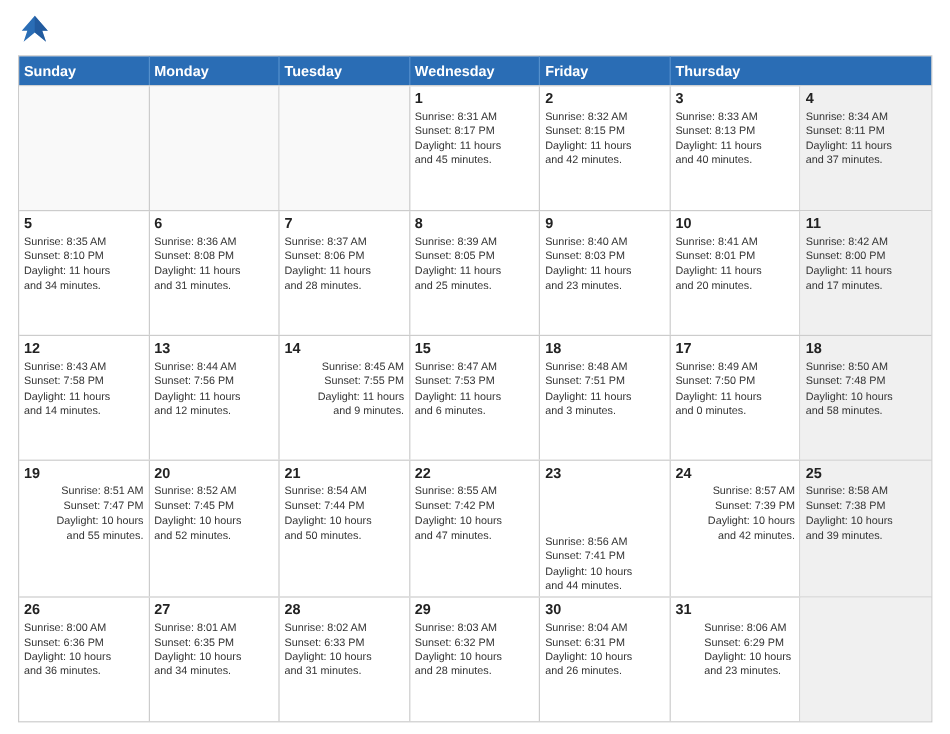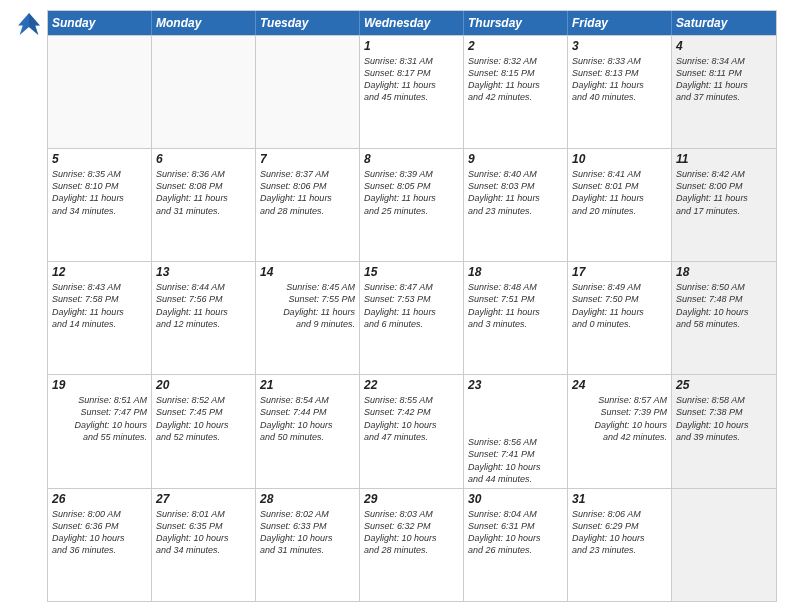--- a/index.html
+++ b/index.html
@@ -8,22 +8,21 @@
       background: #fff;
       width: 792px;
       height: 612px;
       overflow: hidden;
     }
     .page {
       width: 792px;
       height: 612px;
       padding: 10px 15px;
       display: flex;
-      flex-direction: row;
-      font-style: italic;
+      flex-direction: column;
     }
     .header {
       display: flex;
       justify-content: space-between;
       align-items: flex-start;
       margin-bottom: 8px;
     }
     .logo {
       display: flex;
       align-items: center;
@@ -129,23 +128,22 @@
       <h2></h2>
     </div>
   </div>
 
   <div class="calendar">
     <div class="cal-header-row">
     <div class="cal-header-cell">Sunday</div>
         <div class="cal-header-cell">Monday</div>
         <div class="cal-header-cell">Tuesday</div>
         <div class="cal-header-cell">Wednesday</div>
+        <div class="cal-header-cell">Friday</div>
         <div class="cal-header-cell">Thursday</div>
-        <div class="cal-header-cell">Friday</div>
-        <div class="cal-header-cell">Saturday</div>
       </div>
     <div class="cal-body">
     <div class="cal-row">
           <div class="cal-cell empty"></div>
           <div class="cal-cell empty"></div>
           <div class="cal-cell empty"></div>
           <div class="cal-cell">
             <div class="day-num">1</div>
             <div class="cell-text" style="white-space: pre-line;">Sunrise: 8:31 AM
 Sunset: 8:17 PM
@@ -358,21 +356,21 @@
           </div>
           <div class="cal-cell">
             <div class="day-num">30</div>
             <div class="cell-text" style="white-space: pre-line;">Sunrise: 8:04 AM
 Sunset: 6:31 PM
 Daylight: 10 hours
 and 26 minutes.</div>
           </div>
           <div class="cal-cell">
             <div class="day-num">31</div>
-            <div class="cell-text" style="white-space: pre-line;">Sunrise: 8:06 AM
+            <div class="cell-text" style="white-space: pre-line; margin-left: 24px;">Sunrise: 8:06 AM
 Sunset: 6:29 PM
 Daylight: 10 hours
 and 23 minutes.</div>
           </div>
           <div class="cal-cell empty shaded"></div>
         </div>
       </div>
   </div>
 </div>
 

